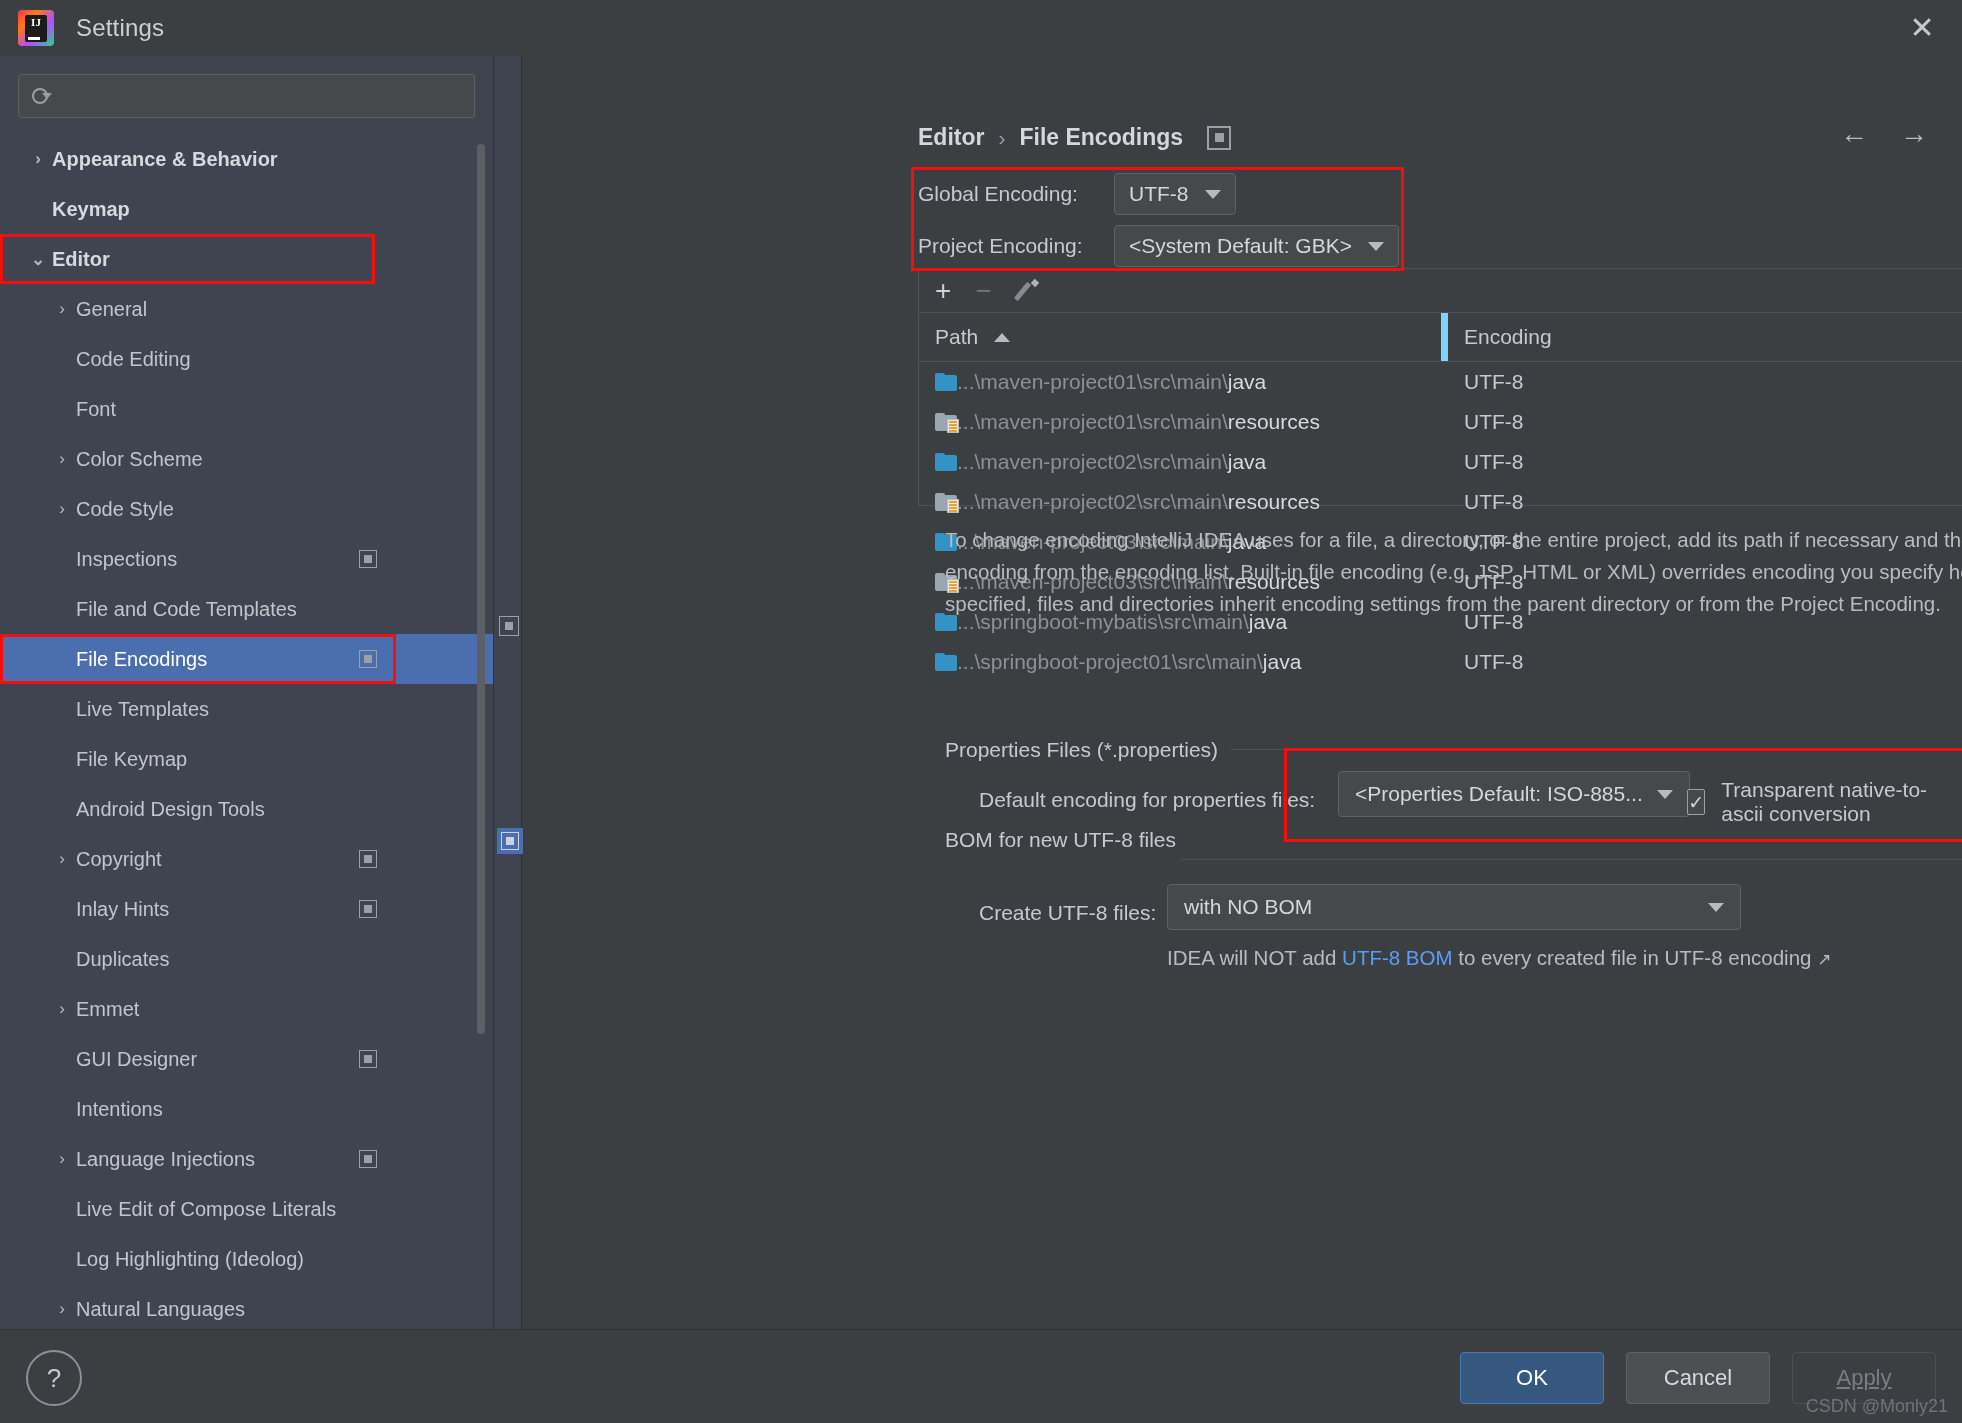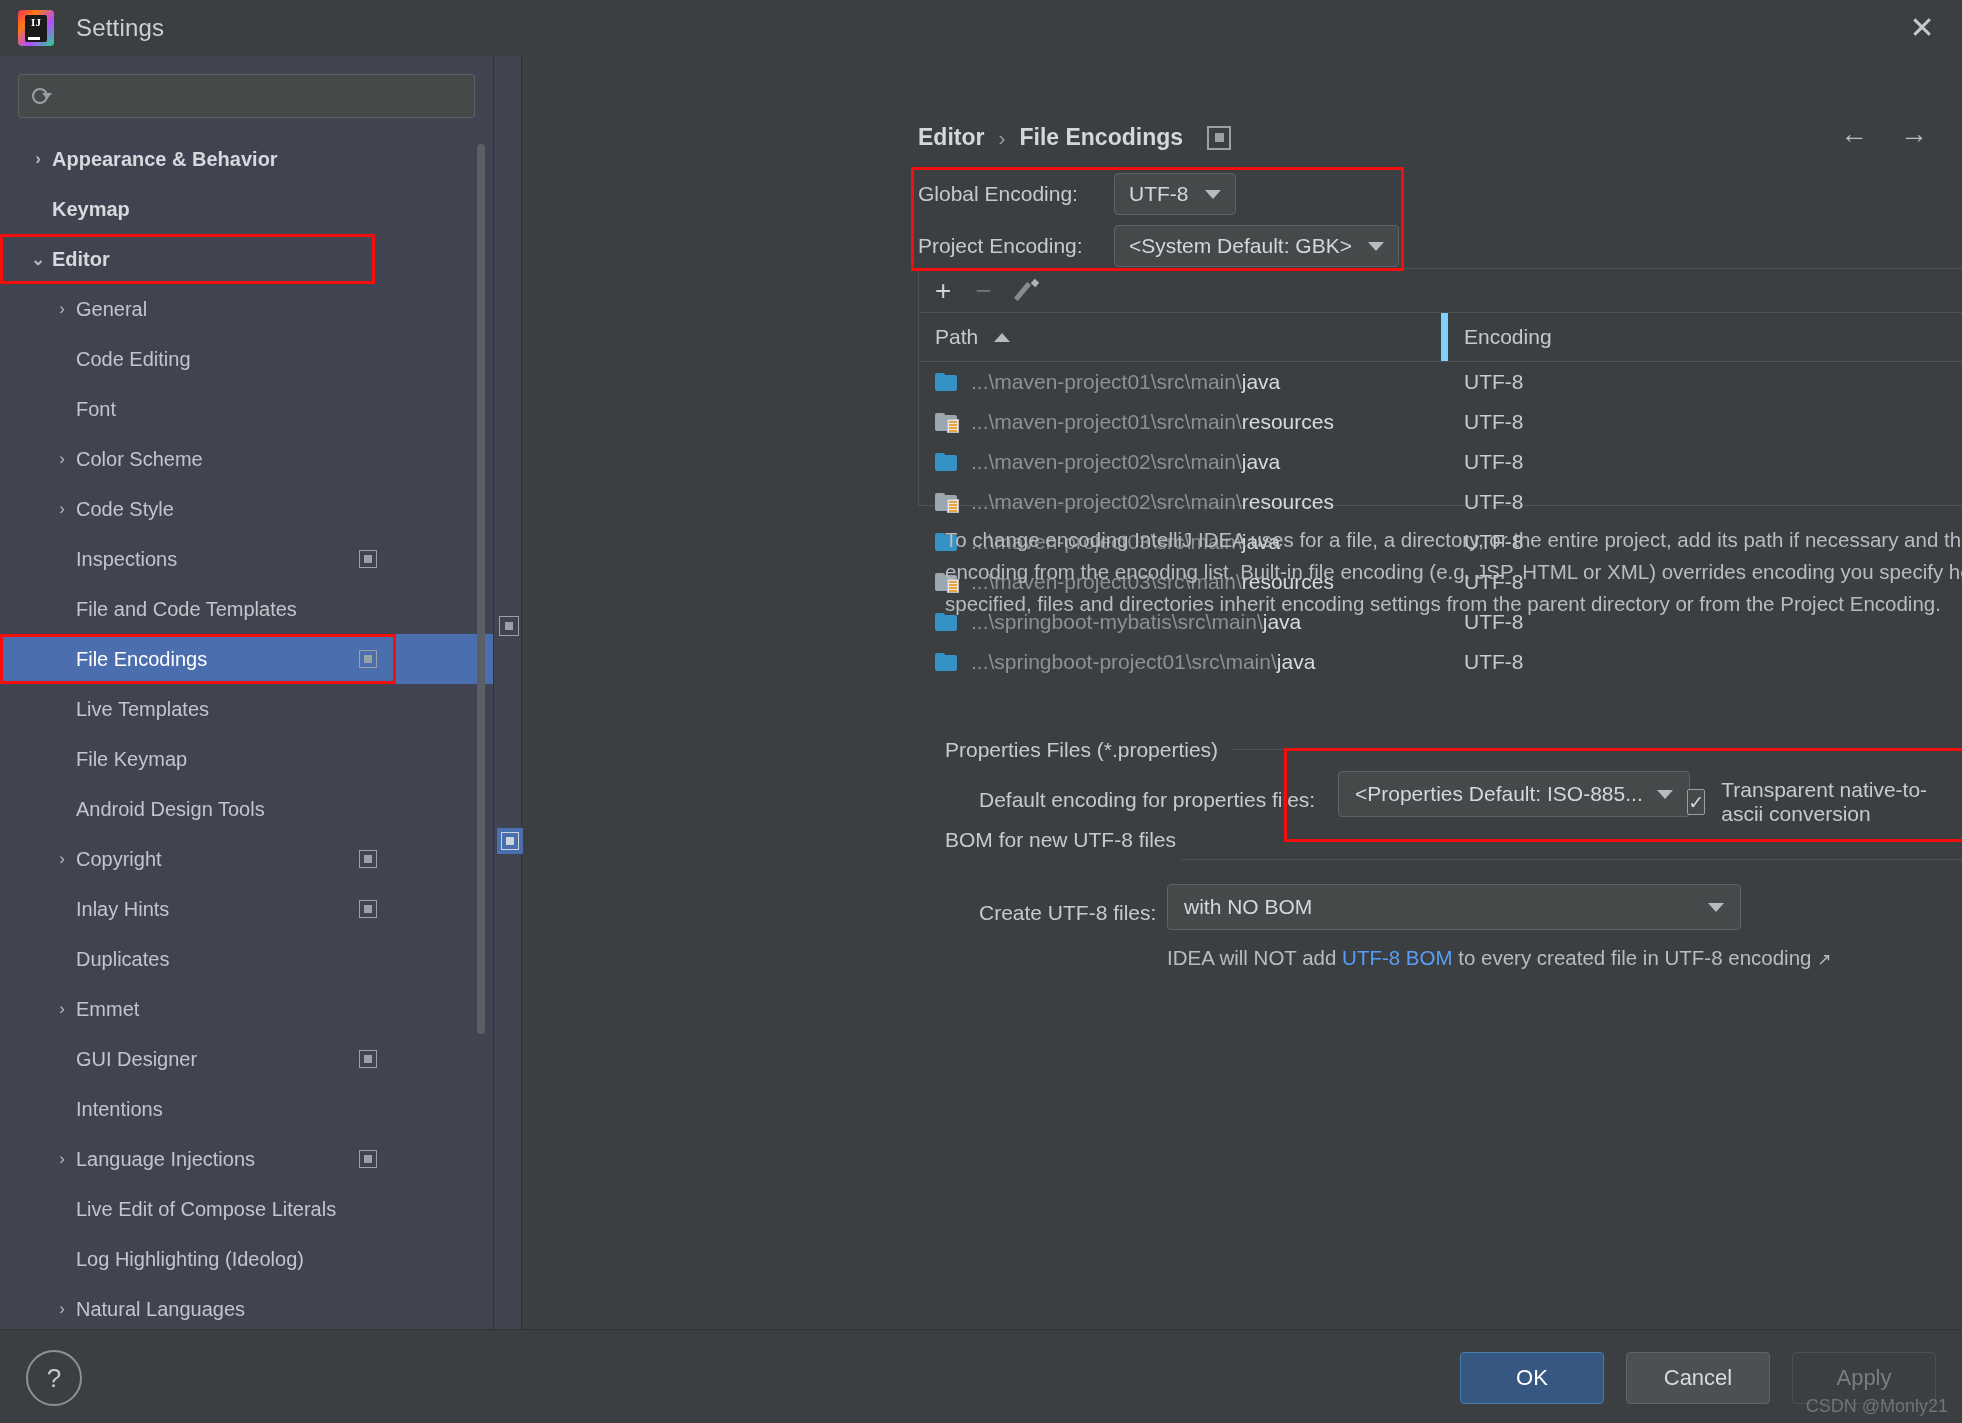--- a/index.html
+++ b/index.html
@@ -202,21 +202,21 @@
   }
   .th-path { width: 529px; padding-left: 16px; display: flex; align-items: center; gap: 16px; box-sizing: border-box; border-right: 7px solid #7dd3fc; height: 100%;}
   .sort-asc {
     width: 0; height: 0; border-left: 8px solid transparent; border-right: 8px solid transparent;
     border-bottom: 9px solid #b7bbc0;
   }
   .th-enc { padding-left: 16px; }
   .trow {
     height: 40px; display: flex; align-items: center; font-size: 21px; color: #b6bac0;
   }
-  .td-path { width: 529px; padding-left: 16px; display: flex; align-items: center; gap: 14px; box-sizing: border-box;}
+  .td-path { width: 529px; padding-left: 16px; display: flex; align-items: center; box-sizing: border-box;}
   .td-enc { padding-left: 16px; color: #c6cad0; }
   .folder {
     width: 22px; height: 18px; position: relative; flex: 0 0 auto;
   }
   .folder .f {
     position: absolute; left: 0; top: 2px; width: 22px; height: 16px;
     background: #3592c4; border-radius: 2px 2px 2px 2px;
   }
   .folder .tab {
     position: absolute; left: 0; top: 0; width: 10px; height: 4px; background: #3592c4;
@@ -633,19 +633,19 @@
 
       </div>
     </div>
   </div>
 
   <div class="footer">
     <div class="help-btn">?</div>
     <div class="btn-row">
       <div class="btn primary">OK</div>
       <div class="btn">Cancel</div>
-      <div class="btn disabled" style="border-color:#4c5052;background:#3c3f41;">Apply</div>
+      <div class="btn disabled" style="border-color:#4c5052;background:#3c3f41;text-decoration:underline;">Apply</div>
     </div>
 
   </div>
 
   <div class="watermark">CSDN @Monly21</div>
 </div>
 
 </body></html>

